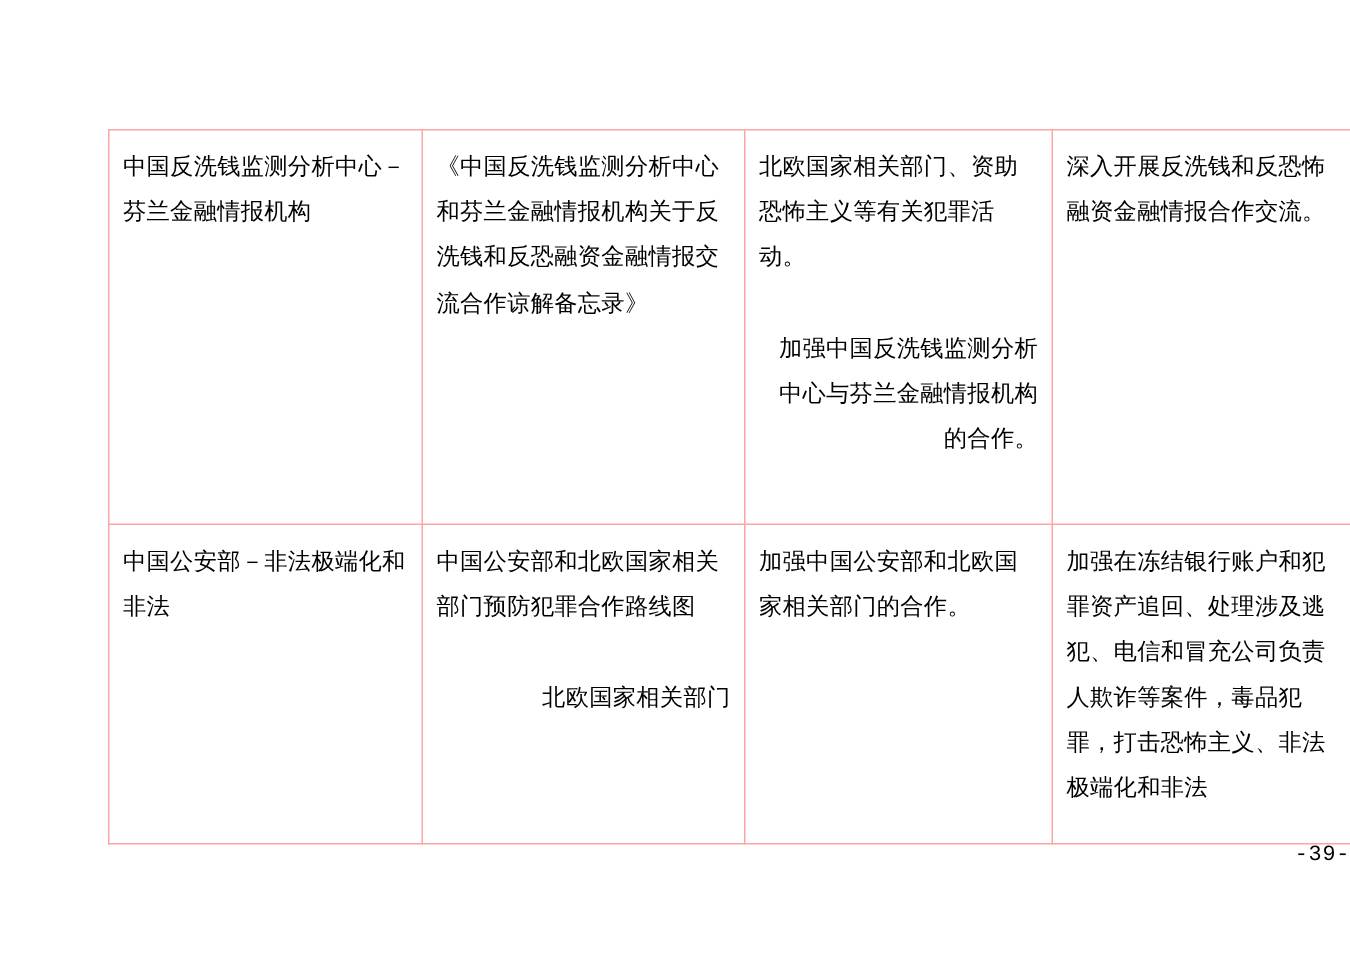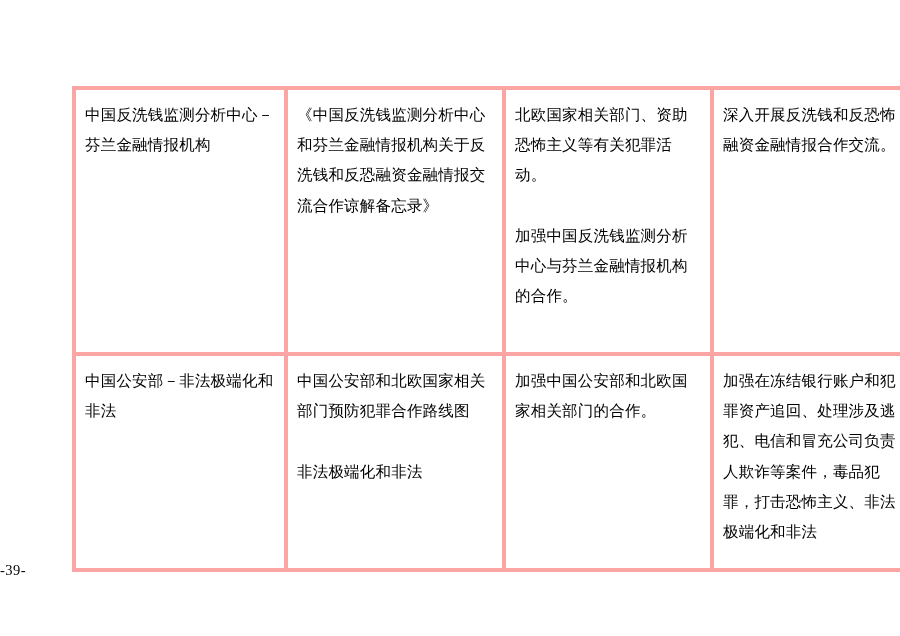--- a/index.html
+++ b/index.html
@@ -24,50 +24,51 @@
   }
   .doc-table {
     position: absolute;
     left: 72px;
     top: 86px;
     width: 756px;
     border-collapse: collapse;
     table-layout: fixed;
   }
   .doc-table td {
-    border: 4px solid #fca5a5;
+    border: 1px solid #fca5a5;
     vertical-align: top;
     padding: 10px 9px 12px 9px;
     font-size: 15.5px;
     line-height: 1.95;
     letter-spacing: 0.2px;
     word-break: break-all;
   }
   .col1 { width: 190px; }
   .col2 { width: 196px; }
   .col3 { width: 186px; }
   .col4 { width: 184px; }
 
   .cell-para {
     margin: 0;
   }
   .cell-para + .cell-para {
     margin-top: 1.95em;
+    text-align: right;
   }
   .row-1 td { height: 240px; }
   .row-2 td { height: 190px; }
 
   .page-number {
     position: absolute;
     left: 0;
     top: 562px;
     width: 900px;
-    text-align: left;
+    text-align: right;
     font-size: 14.5px;
-    font-family: Liberation Serif, serif;
+    font-family: Liberation Mono, monospace;
     letter-spacing: 0.5px;
   }
 </style>
 </head>
 <body>
 
 <div class="page">
 
   <table class="doc-table">
     <tbody>
@@ -85,21 +86,21 @@
         <td class="col4">
           <p class="cell-para">深入开展反洗钱和反恐怖融资金融情报合作交流。</p>
         </td>
       </tr>
       <tr class="row-2">
         <td class="col1">
           <p class="cell-para">中国公安部－非法极端化和非法</p>
         </td>
         <td class="col2">
           <p class="cell-para">中国公安部和北欧国家相关部门预防犯罪合作路线图</p>
-          <p class="cell-para">非法极端化和非法</p>
+          <p class="cell-para">北欧国家相关部门</p>
         </td>
         <td class="col3">
           <p class="cell-para">加强中国公安部和北欧国家相关部门的合作。</p>
         </td>
         <td class="col4">
           <p class="cell-para">加强在冻结银行账户和犯罪资产追回、处理涉及逃犯、电信和冒充公司负责人欺诈等案件，毒品犯罪，打击恐怖主义、非法极端化和非法</p>
         </td>
       </tr>
     </tbody>
   </table>

